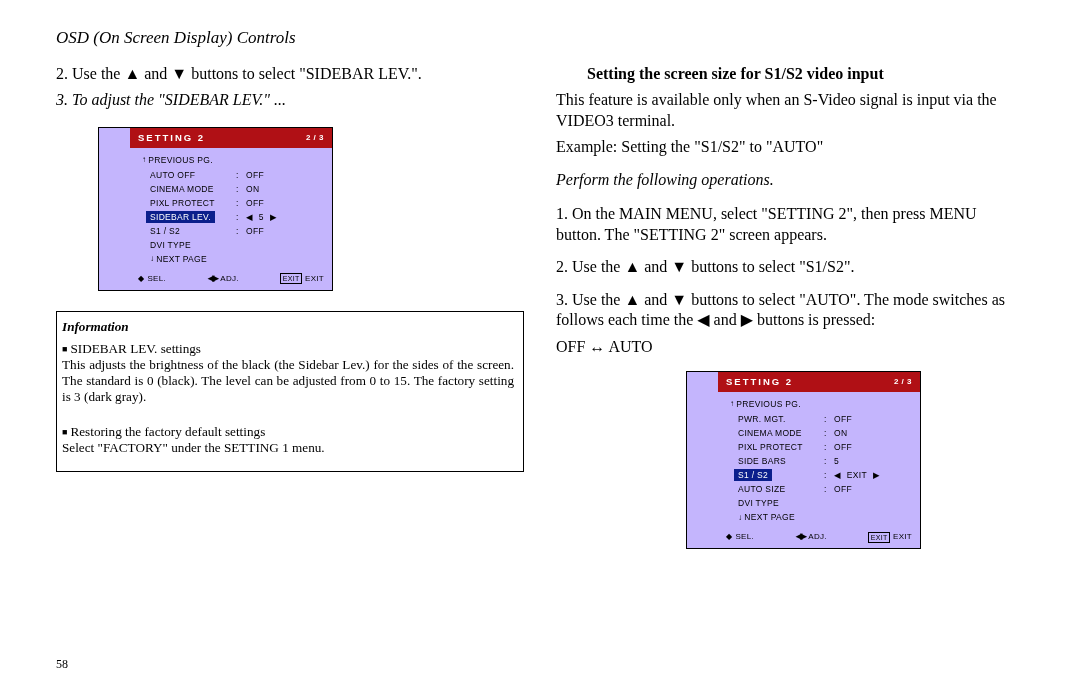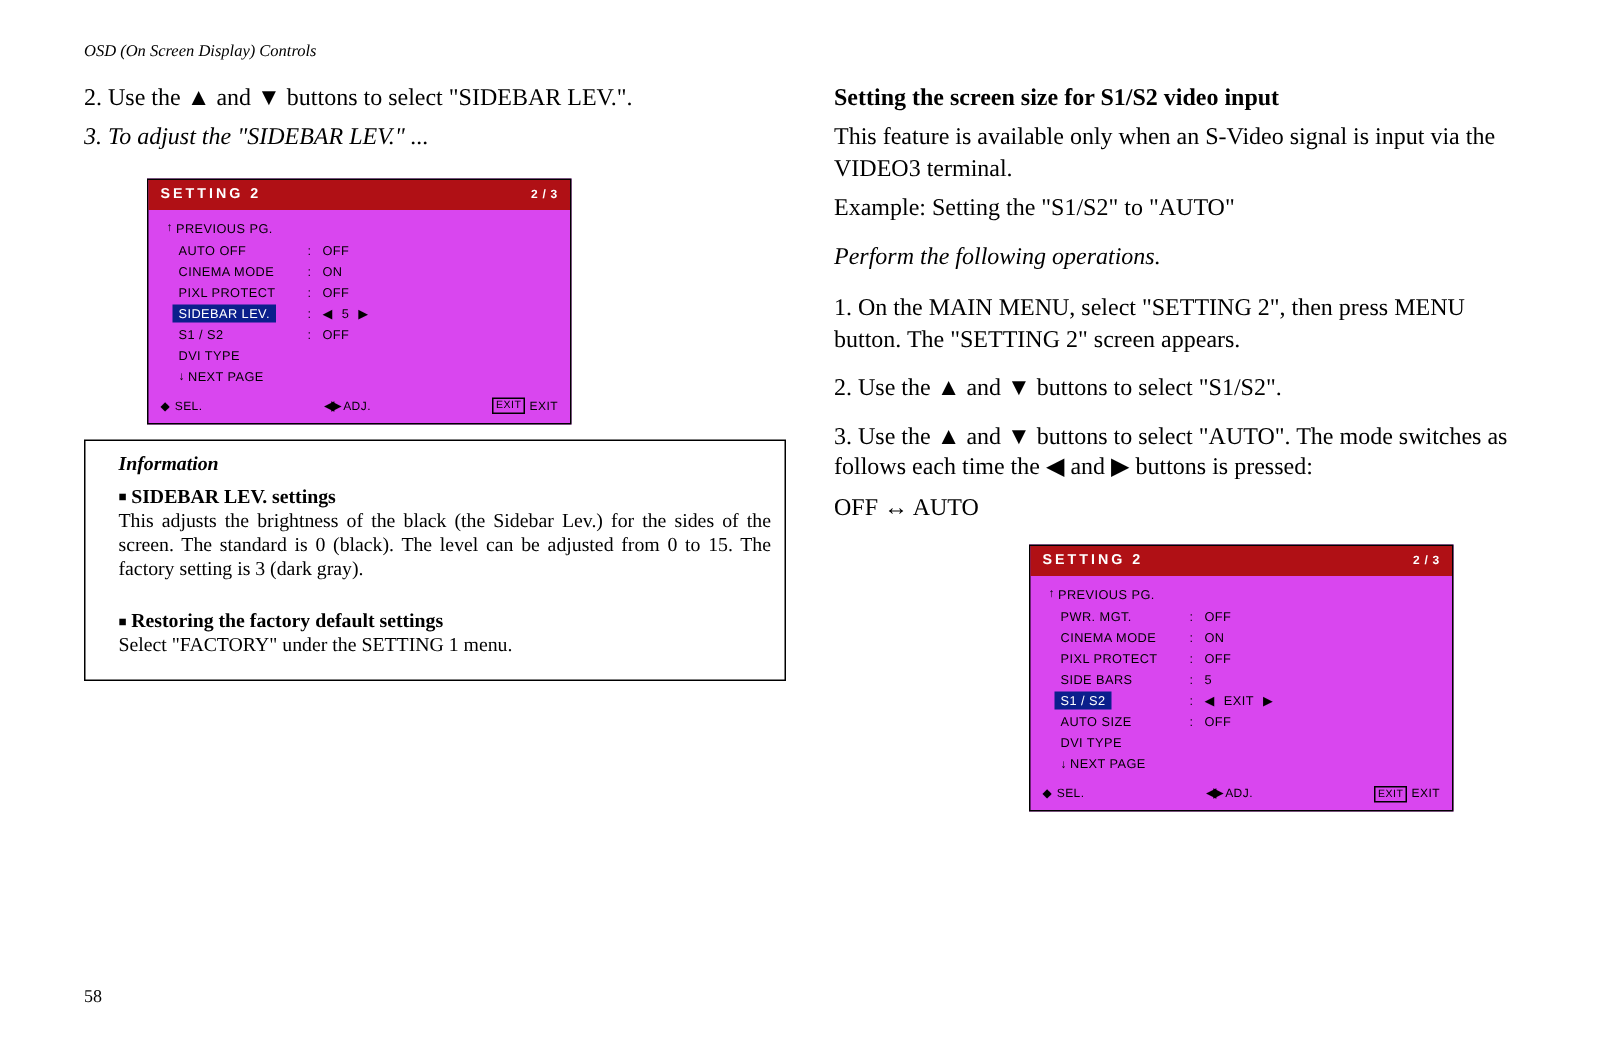--- a/index.html
+++ b/index.html
@@ -8,47 +8,48 @@
     height: 698px;
     background: #fff;
     font-family: "Times New Roman", Times, serif;
     font-size: 16px;
     color: #000;
     position: relative;
     padding: 28px 56px 24px 56px;
   }
   .page-title {
     font-style: italic;
-    font-size: 11px;
+    font-size: 17px;
     margin-bottom: 16px;
   }
   .columns {
     display: flex;
     gap: 32px;
   }
   .col {
     flex: 1;
     min-width: 0;
     line-height: 1.28;
   }
   p { margin-bottom: 6px; }
   .step-italic { font-style: italic; margin-top: 6px; }
-  .bold { font-weight: bold; }
+  .bold { font-weight: bold; margin-left: 31px; }
   .osd-wrap-left { padding: 10px 0 10px 42px; }
   .osd-wrap-right { padding: 8px 0 0 130px; }
 
   
   .osd {
-    width: 283px;
+    width: 235px;
     border: 1px solid #000;
-    background: #d946ef;
+    background: #c4b5fd;
     font-family: Arial, Helvetica, sans-serif;
     font-size: 8.5px;
     letter-spacing: 0.3px;
     color: #000;
+    padding-left: 31px;
   }
   .osd-header {
     background: #b01015;
     color: #fff;
     font-weight: bold;
     font-size: 9.5px;
     letter-spacing: 2px;
     padding: 4px 8px;
     font-family: Arial, sans-serif;
     display: flex;
@@ -94,28 +95,28 @@
     padding: 0 1.5px;
     font-size: 7px;
     line-height: 9px;
   }
   .osd-arrow-combo { font-size: 9px; letter-spacing:-2px; }
   .osd-np { padding-top:3px; padding-bottom:2px; }
 
   
   .info-box {
     border: 1px solid #000;
-    margin-top: 0;
-    padding: 7px 9px 9px 22px;
+    margin-top: 10px;
+    padding: 7px 9px 9px 5px;
     font-size: 13.2px;
     line-height: 1.22;
   }
   .info-box .info-title { font-style: italic; font-weight: bold; margin-bottom: 6px; font-size: 13.2px; }
   .info-box .sub { margin-top: 3px; }
-  .info-box .sqhead { font-weight: bold; }
+  .info-box .sqhead { font-weight: normal; }
   .info-box .sq { font-size: 9px; margin-right: 3px; position: relative; top: -1px;}
   .info-box p.body { text-align: justify; font-size: 13.2px; }
   .info-box .spacer { height: 10px; }
 
   .page-num {
     position: absolute;
     bottom: 26px;
     left: 56px;
     font-size: 12px;
   }

